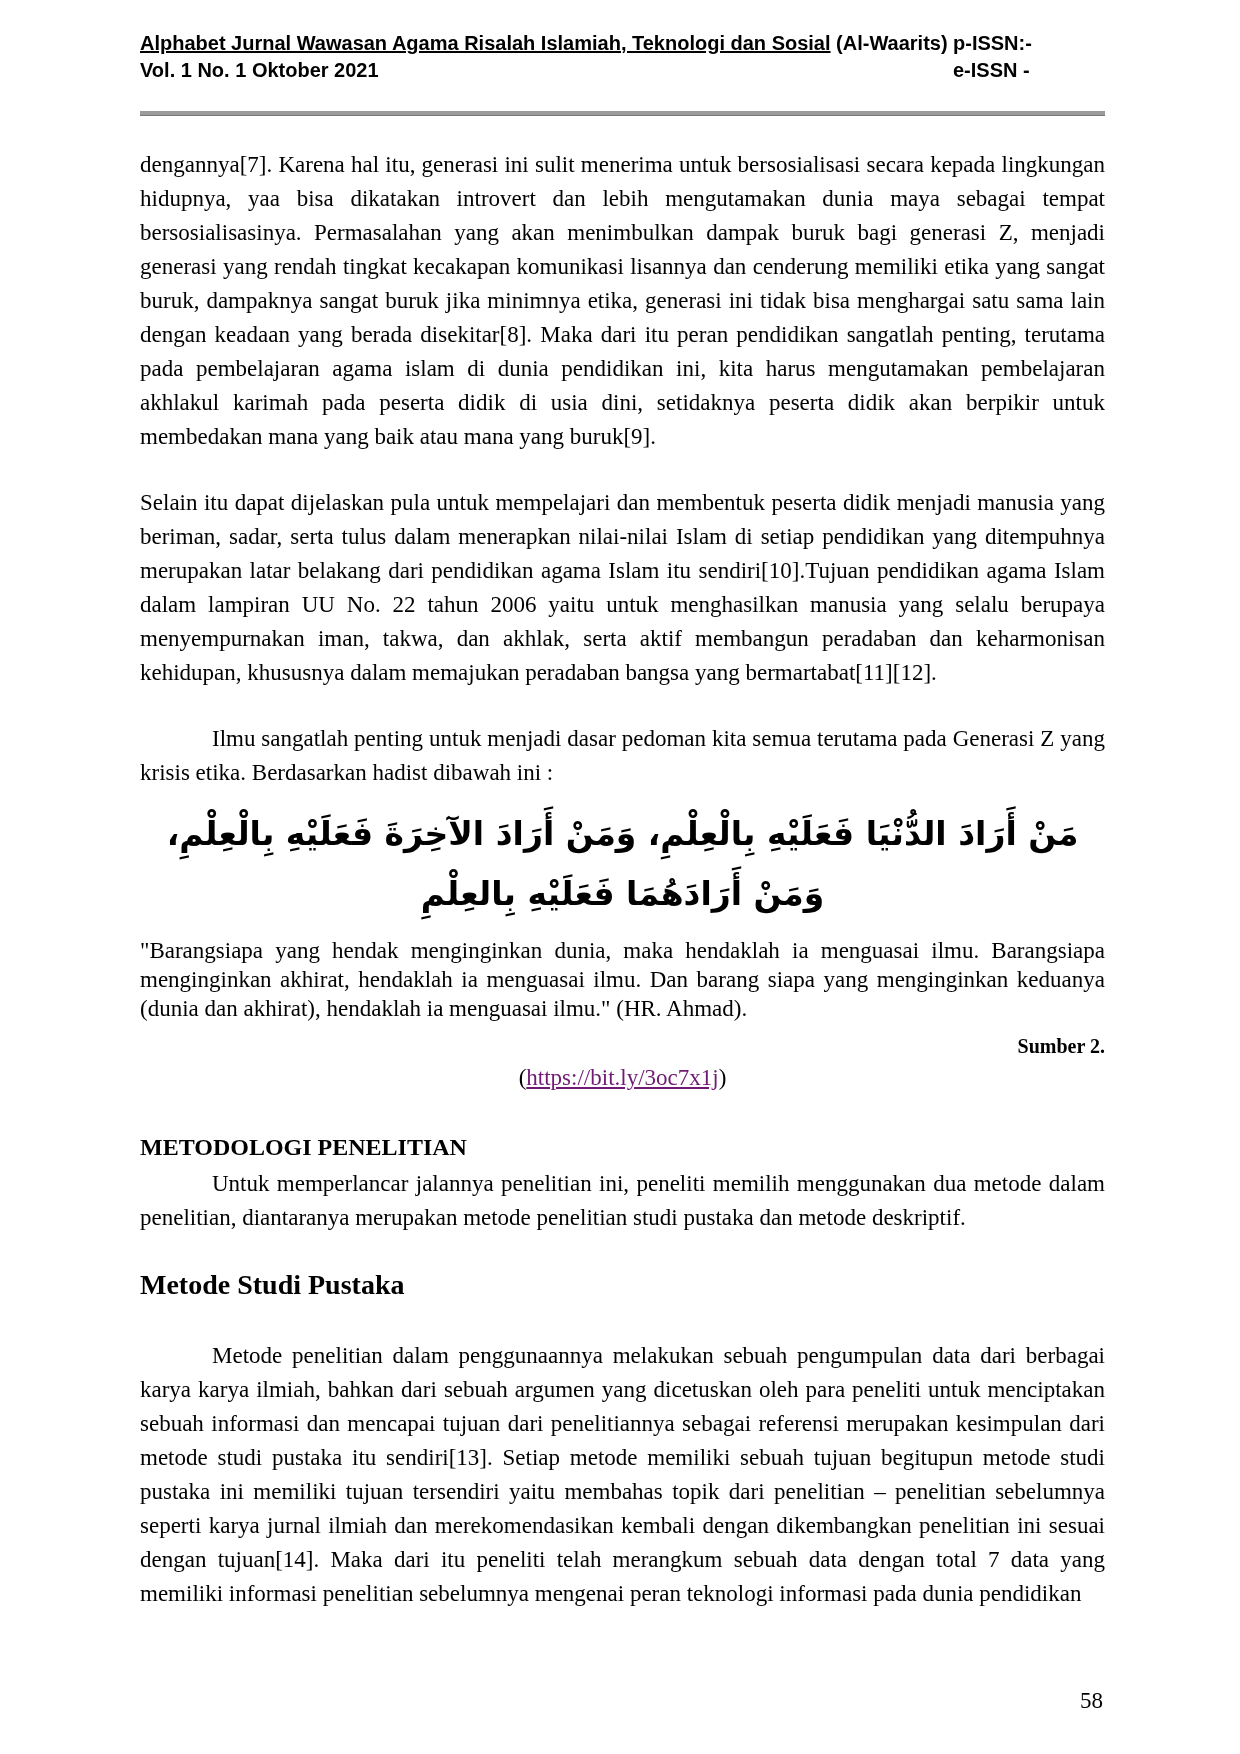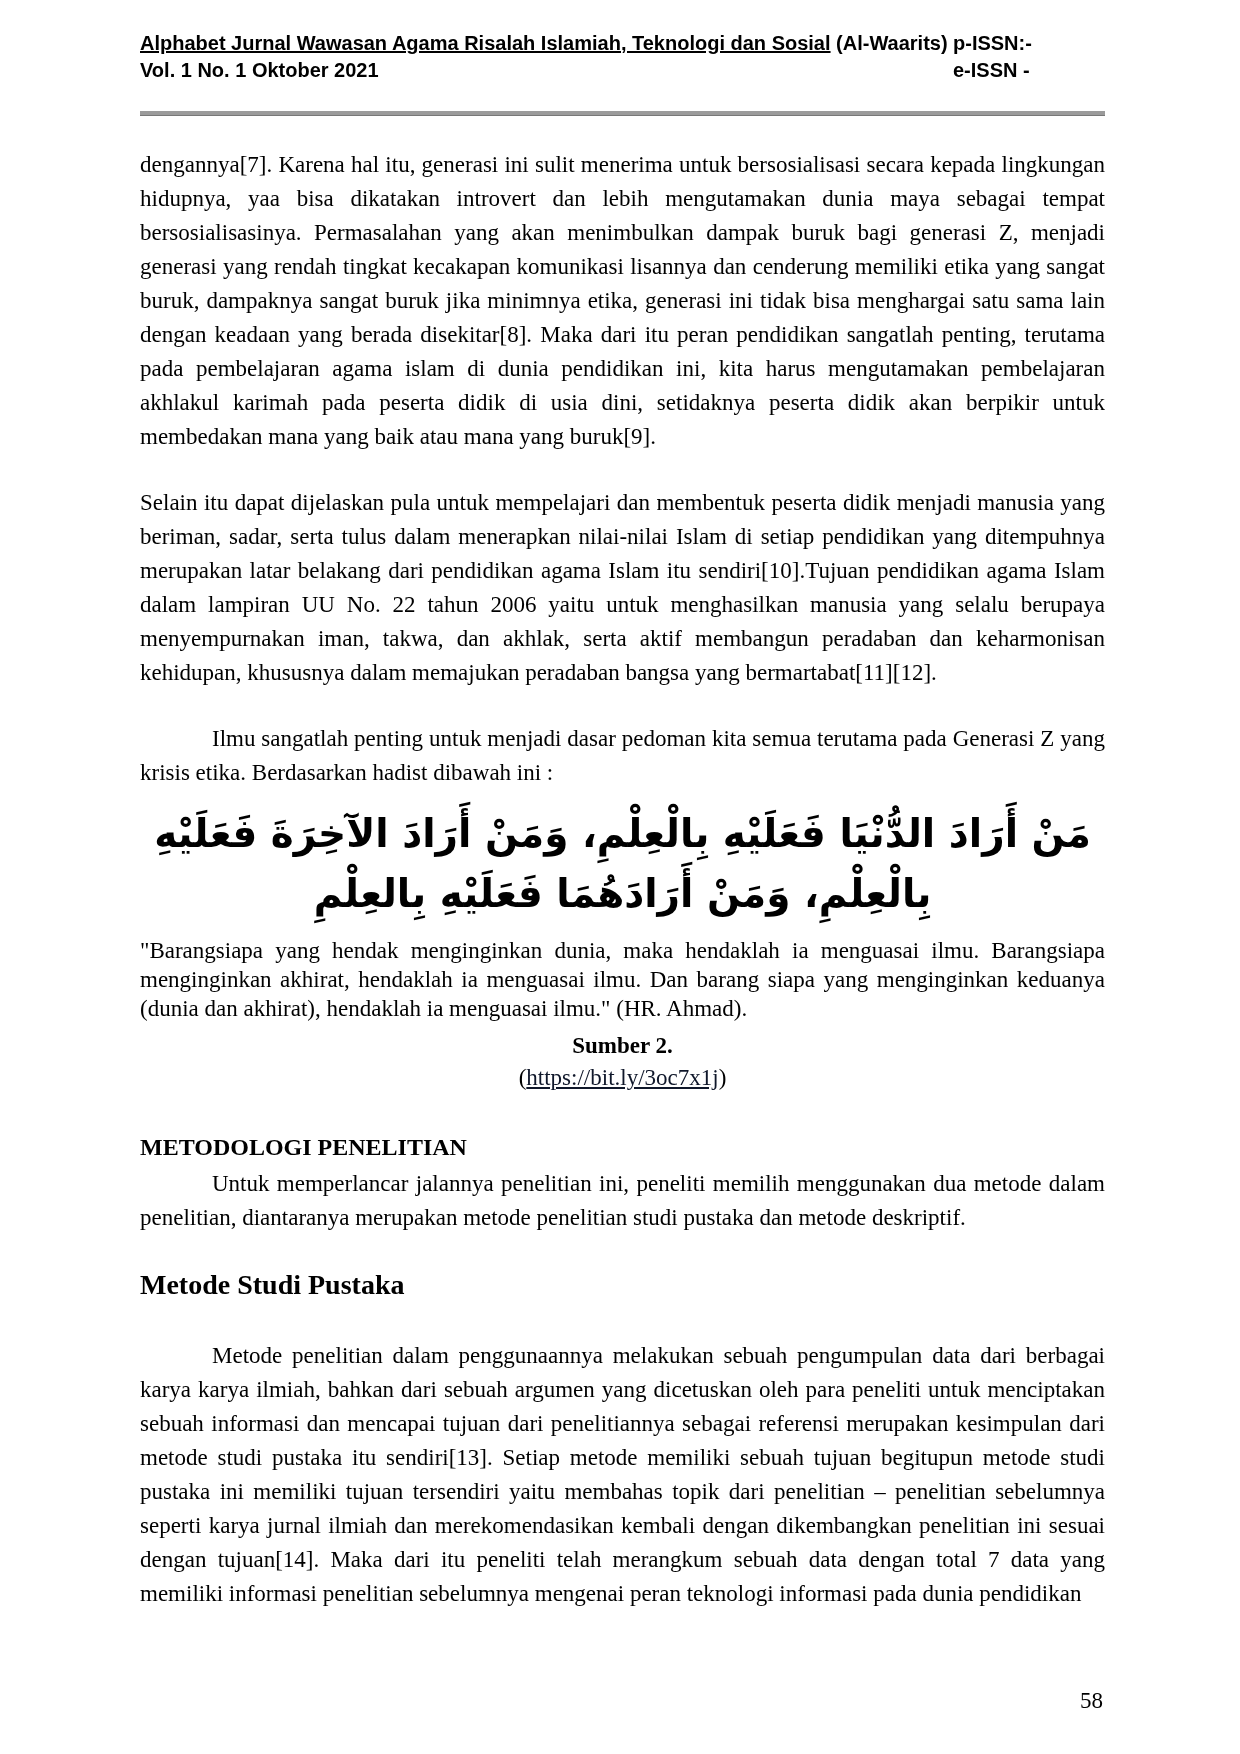--- a/index.html
+++ b/index.html
@@ -39,46 +39,46 @@
     font-size: 23px;
     line-height: 34px;
     text-align: justify;
     margin-top: 32px;
   }
   .indent { text-indent: 72px; }
   .arabic {
     margin: 14px 0 4px 0;
     font-family: "DejaVu Sans", sans-serif;
     font-weight: bold;
-    font-size: 39px;
+    font-size: 33px;
     line-height: 60px;
     text-align: center;
     direction: rtl;
   }
   .translation {
     margin-top: 12px;
     font-size: 23px;
     line-height: 29px;
     text-align: justify;
   }
   .sumber {
     margin-top: 8px;
-    font-size: 23px;
+    font-size: 20px;
     line-height: 30px;
     font-weight: bold;
-    text-align: center;
+    text-align: right;
   }
   .linkline {
     margin-top: 2px;
     font-size: 23px;
     line-height: 30px;
     text-align: center;
   }
   .linkline a {
-    color: #0f172a;
+    color: #701a75;
     text-decoration: underline;
   }
   .h-section {
     margin-top: 38px;
     font-size: 24px;
     line-height: 32px;
     font-weight: bold;
   }
   .after-heading { margin-top: 4px; }
   .h-sub {

